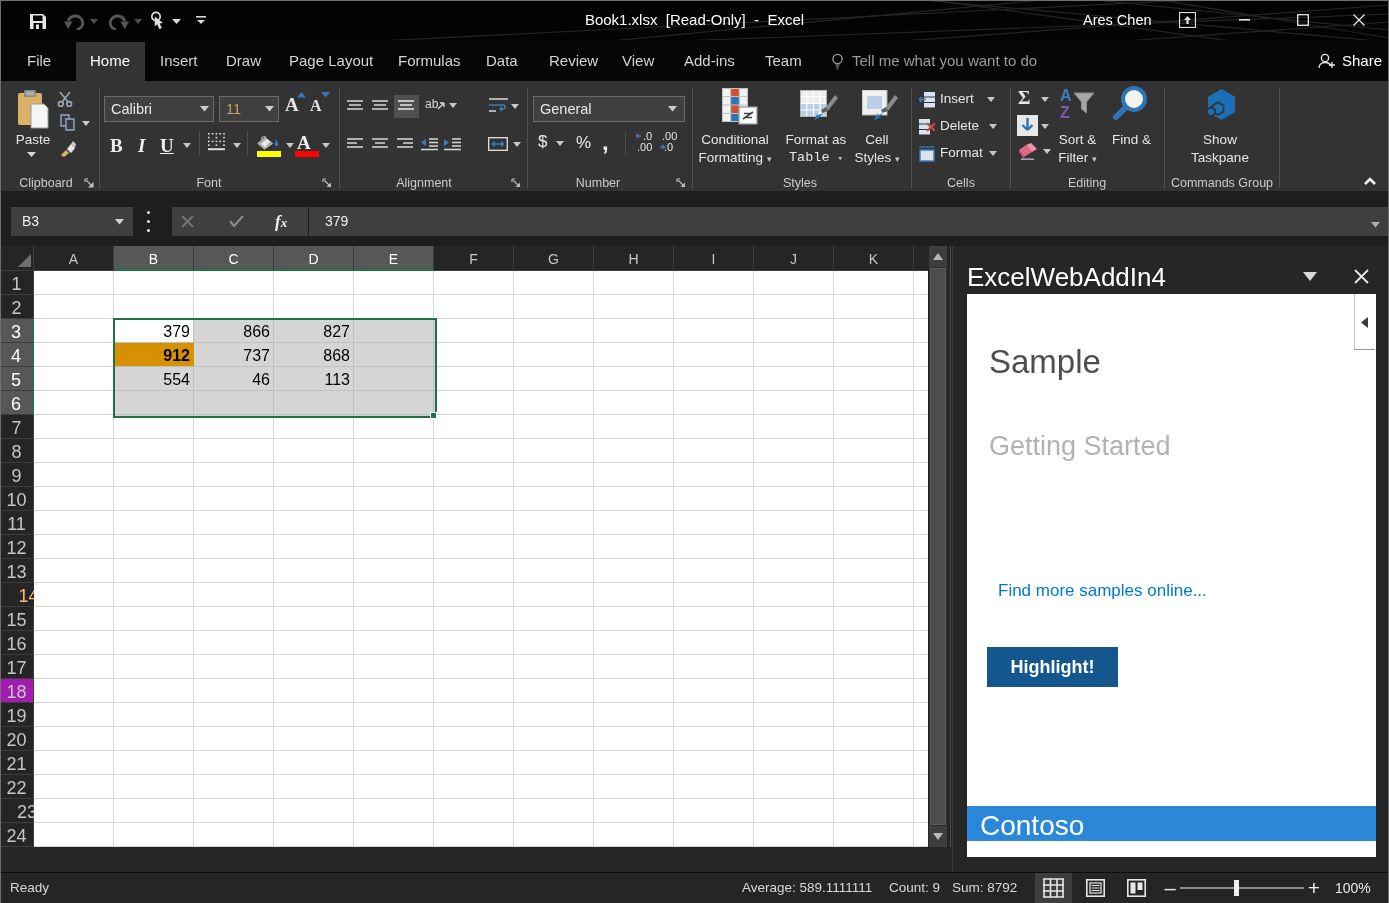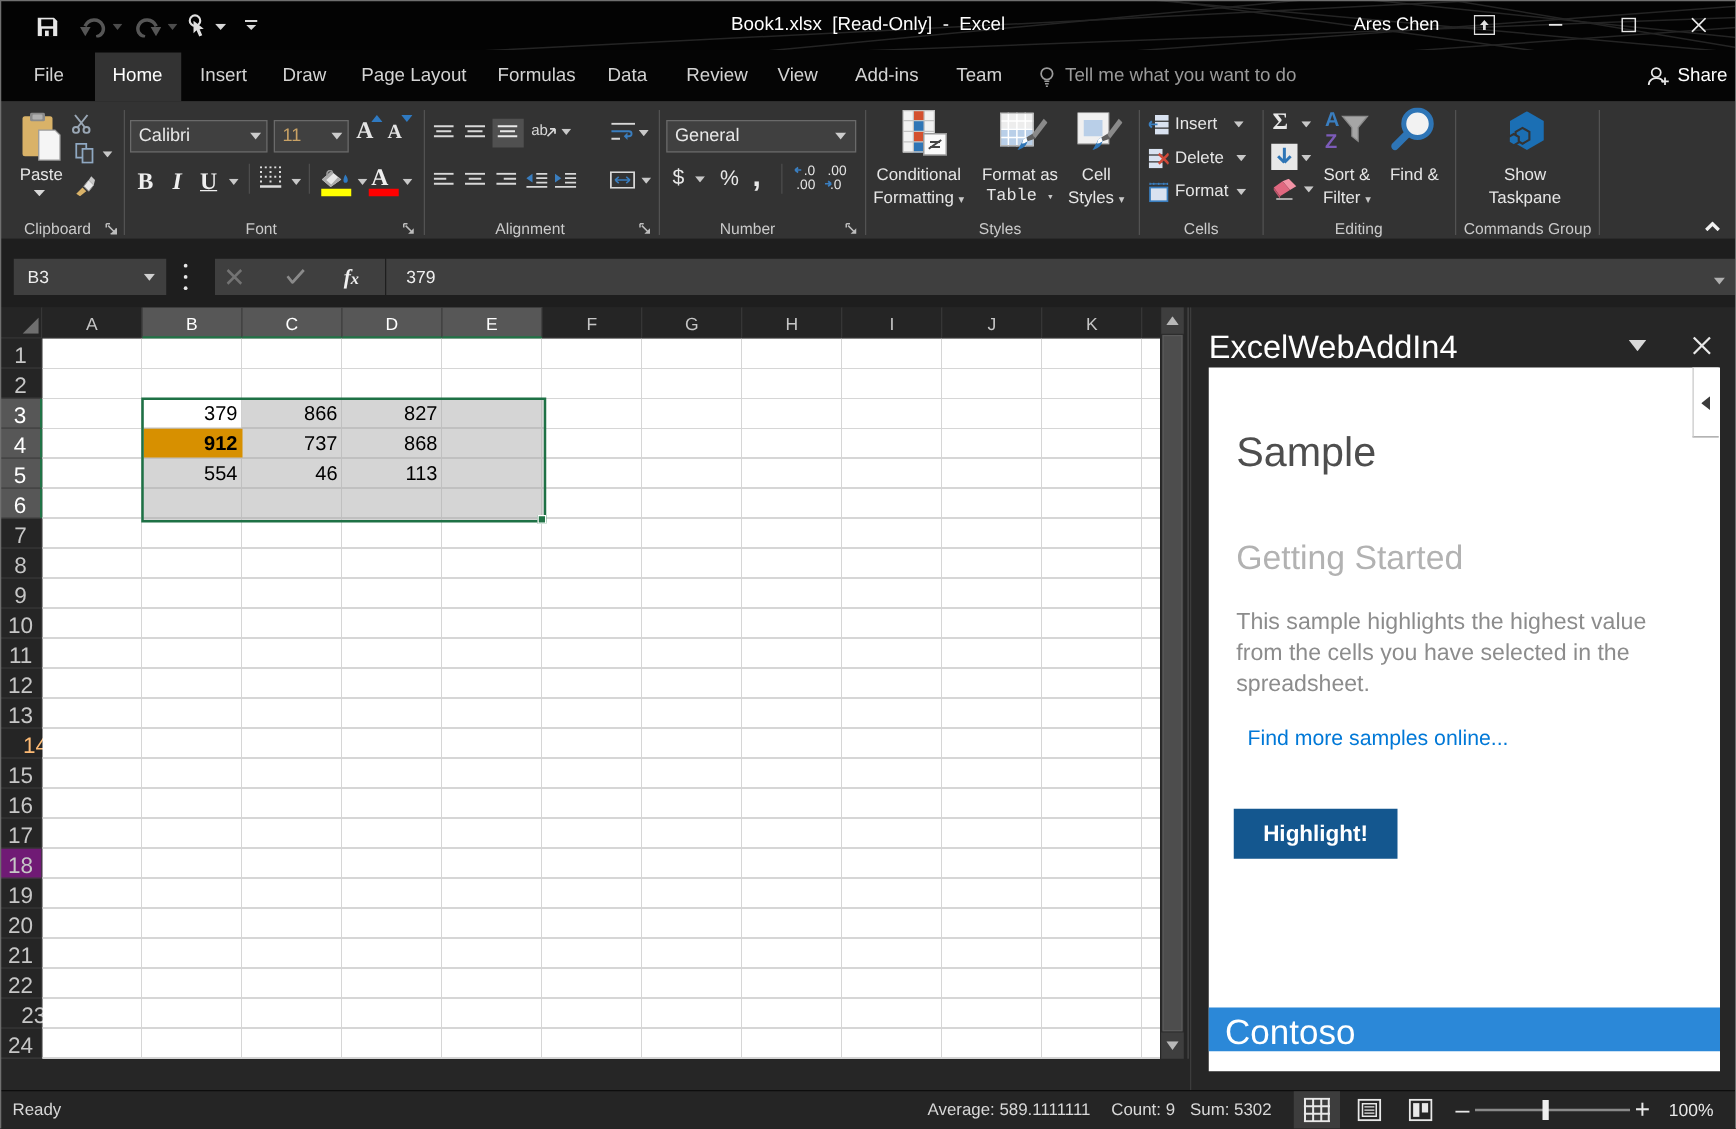--- a/index.html
+++ b/index.html
@@ -534,21 +534,21 @@
         <div class="abs" style="left:0;top:168px;width:34px;height:24px;background:#252525;border-right:1px solid #3c3c3c;border-bottom:1px solid #3c3c3c;color:#c6c6c6;font-size:18px;text-align:center;line-height:26px;">8</div>
         <div class="abs" style="left:0;top:192px;width:34px;height:24px;background:#252525;border-right:1px solid #3c3c3c;border-bottom:1px solid #3c3c3c;color:#c6c6c6;font-size:18px;text-align:center;line-height:26px;">9</div>
         <div class="abs" style="left:0;top:216px;width:34px;height:24px;background:#252525;border-right:1px solid #3c3c3c;border-bottom:1px solid #3c3c3c;color:#c6c6c6;font-size:18px;text-align:center;line-height:26px;">10</div>
         <div class="abs" style="left:0;top:240px;width:34px;height:24px;background:#252525;border-right:1px solid #3c3c3c;border-bottom:1px solid #3c3c3c;color:#c6c6c6;font-size:18px;text-align:center;line-height:26px;">11</div>
         <div class="abs" style="left:0;top:264px;width:34px;height:24px;background:#252525;border-right:1px solid #3c3c3c;border-bottom:1px solid #3c3c3c;color:#c6c6c6;font-size:18px;text-align:center;line-height:26px;">12</div>
         <div class="abs" style="left:0;top:288px;width:34px;height:24px;background:#252525;border-right:1px solid #3c3c3c;border-bottom:1px solid #3c3c3c;color:#c6c6c6;font-size:18px;text-align:center;line-height:26px;">13</div>
         <div class="abs" style="left:0;top:312px;width:58px;height:24px;background:#252525;border-right:1px solid #3c3c3c;border-bottom:1px solid #3c3c3c;color:#fdba74;font-size:18px;text-align:center;line-height:26px;">14</div>
         <div class="abs" style="left:0;top:336px;width:34px;height:24px;background:#252525;border-right:1px solid #3c3c3c;border-bottom:1px solid #3c3c3c;color:#c6c6c6;font-size:18px;text-align:center;line-height:26px;">15</div>
         <div class="abs" style="left:0;top:360px;width:34px;height:24px;background:#252525;border-right:1px solid #3c3c3c;border-bottom:1px solid #3c3c3c;color:#c6c6c6;font-size:18px;text-align:center;line-height:26px;">16</div>
         <div class="abs" style="left:0;top:384px;width:34px;height:24px;background:#252525;border-right:1px solid #3c3c3c;border-bottom:1px solid #3c3c3c;color:#c6c6c6;font-size:18px;text-align:center;line-height:26px;">17</div>
-        <div class="abs" style="left:0;top:408px;width:34px;height:24px;background:#701a75;border-right:1px solid #3c3c3c;border-bottom:1px solid #3c3c3c;color:#c6c6c6;font-size:18px;text-align:center;line-height:26px;">18</div>
+        <div class="abs" style="left:0;top:408px;width:34px;height:24px;background:#a21caf;border-right:1px solid #3c3c3c;border-bottom:1px solid #3c3c3c;color:#c6c6c6;font-size:18px;text-align:center;line-height:26px;">18</div>
         <div class="abs" style="left:0;top:432px;width:34px;height:24px;background:#252525;border-right:1px solid #3c3c3c;border-bottom:1px solid #3c3c3c;color:#c6c6c6;font-size:18px;text-align:center;line-height:26px;">19</div>
         <div class="abs" style="left:0;top:456px;width:34px;height:24px;background:#252525;border-right:1px solid #3c3c3c;border-bottom:1px solid #3c3c3c;color:#c6c6c6;font-size:18px;text-align:center;line-height:26px;">20</div>
         <div class="abs" style="left:0;top:480px;width:34px;height:24px;background:#252525;border-right:1px solid #3c3c3c;border-bottom:1px solid #3c3c3c;color:#c6c6c6;font-size:18px;text-align:center;line-height:26px;">21</div>
         <div class="abs" style="left:0;top:504px;width:34px;height:24px;background:#252525;border-right:1px solid #3c3c3c;border-bottom:1px solid #3c3c3c;color:#c6c6c6;font-size:18px;text-align:center;line-height:26px;">22</div>
         <div class="abs" style="left:0;top:528px;width:34px;height:24px;background:#252525;border-right:1px solid #3c3c3c;border-bottom:1px solid #3c3c3c;color:#c6c6c6;font-size:18px;text-align:center;line-height:26px;padding-left:17px;">23</div>
         <div class="abs" style="left:0;top:552px;width:34px;height:24px;background:#252525;border-right:1px solid #3c3c3c;border-bottom:1px solid #3c3c3c;color:#c6c6c6;font-size:18px;text-align:center;line-height:26px;">24</div>
       </div>
 
   <div class="abs" style="left:34px;top:25px;width:894px;height:576px;background:#ffffff;
      background-image:repeating-linear-gradient(to right, transparent 0px, transparent 79px, #d6d6d6 79px, #d6d6d6 80px),
@@ -598,35 +598,34 @@
         <path d="M1 1 L14 14 M14 1 L1 14" stroke="#e8e8e8" stroke-width="1.8"></path>
       </svg>
   <div class="abs" id="panel" style="left:14px;top:48px;width:409px;height:563px;background:#ffffff;">
     <div class="abs" style="left:387px;top:0;width:21px;height:56px;background:#ffffff;border-left:1px solid #c8c8c8;border-bottom:1px solid #9a9a9a;">
       <svg class="abs" style="left:6px;top:23px" width="7" height="11" viewBox="0 0 7 11">
             <path d="M7 0 L0 5.5 L7 11 Z" fill="#3b3b3b"></path>
           </svg>
     </div>
     <div class="abs" style="left:22px;top:49px;color:#4e4e4e;font-size:33px;">Sample</div>
     <div class="abs" style="left:22px;top:137px;color:#b2b2b2;font-size:27px;">Getting Started</div>
-    <div class="abs" style="left:22px;top:190px;width:345px;color:#8c8c8c;font-size:18.5px;line-height:25px;">This sample highlights the highest value from the cells you have selected in the spreadsheet.</div>
     <div class="abs" style="left:31px;top:287px;color:#0078d7;font-size:17px;">Find more samples online...</div>
     <div class="abs" style="left:20px;top:353px;width:131px;height:40px;background:#14578f;color:#ffffff;font-size:18px;font-weight:bold;text-align:center;line-height:40px;">Highlight!</div>
     <div class="abs" style="left:0;top:512px;width:409px;height:35px;background:#2b88d8;">
       <div class="abs" style="left:13px;top:4px;color:#ffffff;font-size:28px;">Contoso</div>
     </div>
   </div>
 </div>
 
 
 <div class="abs" id="statusbar">
   <div class="abs" style="left:10px;top:0;height:30px;line-height:30px;color:#d8d8d8;font-size:13.5px;">Ready</div>
   <div class="abs" style="left:742px;top:0;height:30px;line-height:30px;color:#d8d8d8;font-size:13.5px;">Average: 589.1111111</div>
   <div class="abs" style="left:889px;top:0;height:30px;line-height:30px;color:#d8d8d8;font-size:13.5px;">Count: 9</div>
-  <div class="abs" style="left:952px;top:0;height:30px;line-height:30px;color:#d8d8d8;font-size:13.5px;">Sum: 5302</div>
+  <div class="abs" style="left:952px;top:0;height:30px;line-height:30px;color:#d8d8d8;font-size:13.5px;">Sum: 8792</div>
   <div class="abs" style="left:1035px;top:0;width:37px;height:30px;background:#3d3d3d;"></div>
   <svg class="abs" style="left:1043px;top:5px" width="21" height="20" viewBox="0 0 21 20">
     <g stroke="#e8e8e8" stroke-width="1.6">
           <path d="M0 1 H21 M0 7 H21 M0 13 H21 M0 19 H21 M1 1 V19 M7.5 1 V19 M14 1 V19 M20 1 V19"></path>
         </g>
   </svg>
   <svg class="abs" style="left:1086px;top:6px" width="19" height="18" viewBox="0 0 19 18">
     <rect x="0.8" y="0.8" width="17.4" height="16.4" fill="none" stroke="#e8e8e8" stroke-width="1.6"></rect>
     <rect x="4" y="4" width="11" height="10" fill="none" stroke="#e8e8e8" stroke-width="1.2"></rect>
     <path d="M5.5 6.5 H13.5 M5.5 9 H13.5 M5.5 11.5 H13.5" stroke="#e8e8e8" stroke-width="1"></path>

